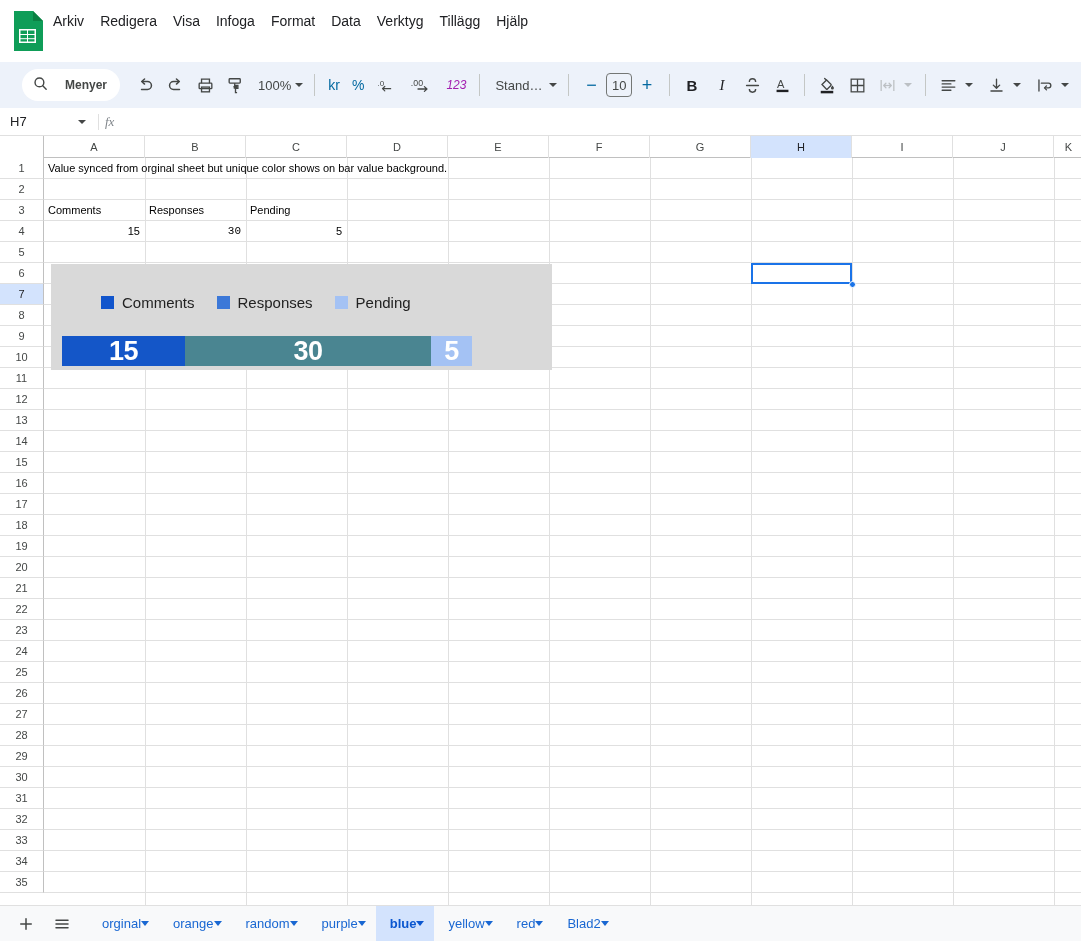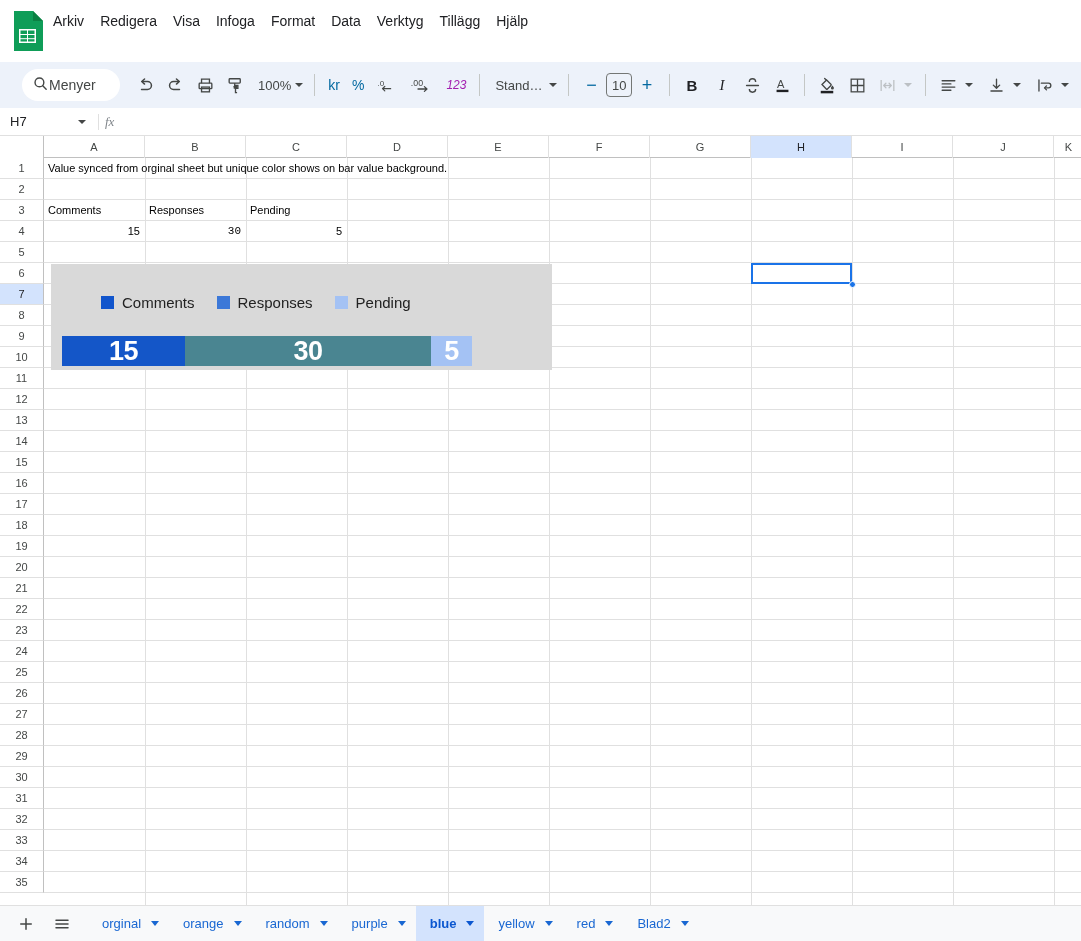--- a/index.html
+++ b/index.html
@@ -54,21 +54,21 @@
     align-items: center;
     padding: 0 8px;
     gap: 0px;
   }
   .tb-search {
     display: flex; align-items: center;
     background: #fff; border-radius: 18px;
     height: 32px; padding: 0 14px 0 10px;
     margin: 0 10px 0 14px; min-width: 98px;
   }
-  .tb-search span.lbl { font-size: 14px; color: #444746; margin-left: 0; }
+  .tb-search span.lbl { font-size: 12px; color: #444746; margin-left: 16px; font-weight: bold; }
   .tb-btn {
     width: 30px; height: 30px;
     display: flex; align-items: center; justify-content: center;
     border-radius: 4px; color: #0369a1; cursor: pointer;
     flex: 0 0 auto;
     font-size: 14px;
   }
   .tb-btn.wide { width: auto; padding: 0 6px; }
   .tb-zoom {
     display:flex; align-items:center; height:30px; padding:0 4px 0 8px;
@@ -177,21 +177,21 @@
     background:#f8f9fa; border-top:1px solid #e0e0e0;
     display:flex; align-items:center; padding-left: 8px;
   }
   .sb-btn {
     width: 36px; height:36px; display:flex; align-items:center; justify-content:center;
     color:#444746; cursor:pointer; flex:0 0 auto;
   }
   .sheettab {
     height: 36px; display:flex; align-items:center;
     padding: 0 10px 0 14px; font-size: 13px; color:#1967d2;
-    cursor:pointer; gap:10px; white-space:nowrap; flex:0 0 auto;
+    cursor:pointer; white-space:nowrap; flex:0 0 auto;
   }
   .sheettab.active { background:#d3e3fd; color:#0b57d0; font-weight:bold; }
   .tabcaret { width:0;height:0;border-left:4px solid transparent;border-right:4px solid transparent;border-top:5px solid #1967d2; }
 </style>
 </head>
 <body>
 
 <div class="titlebar">
   <div class="sheets-logo">
     <svg width="33" height="44" viewBox="0 0 33 44">

